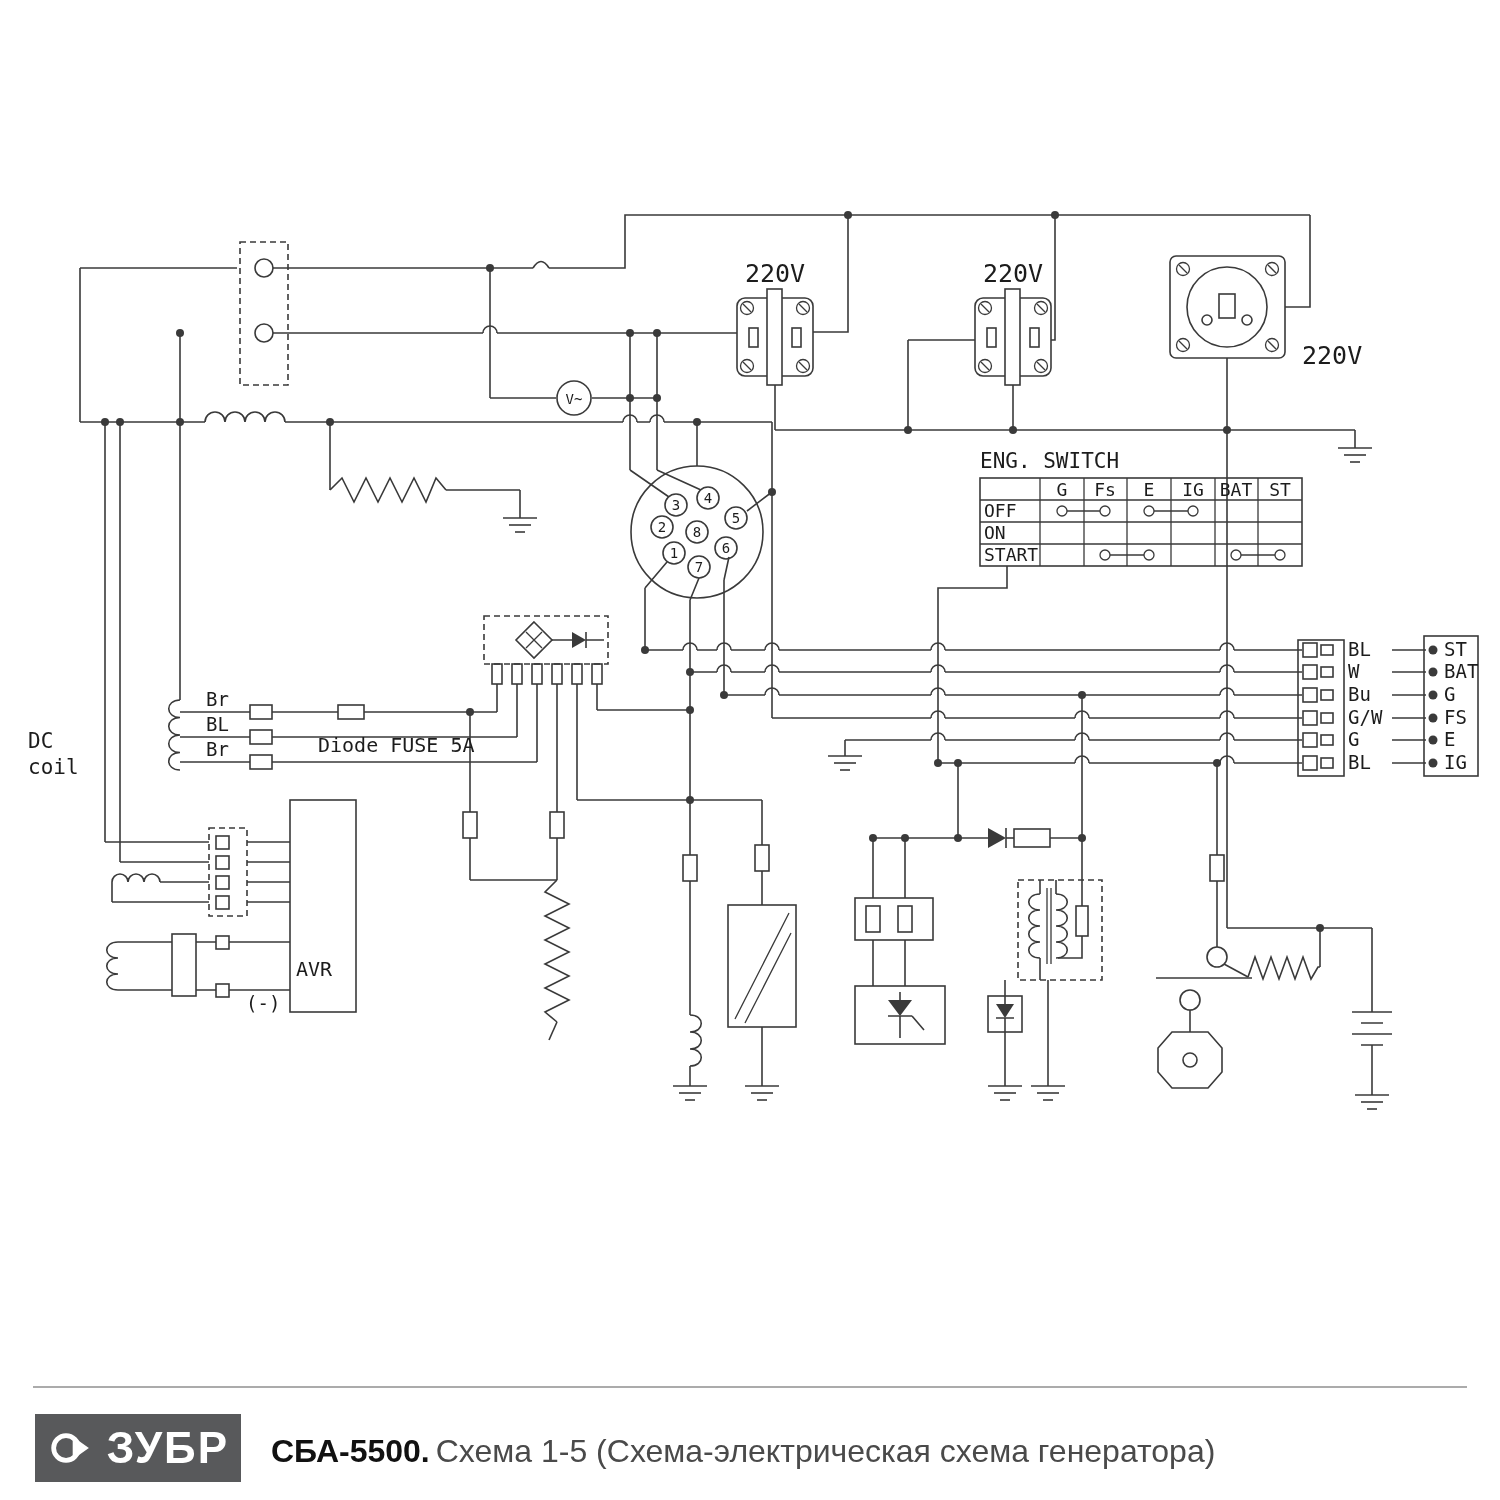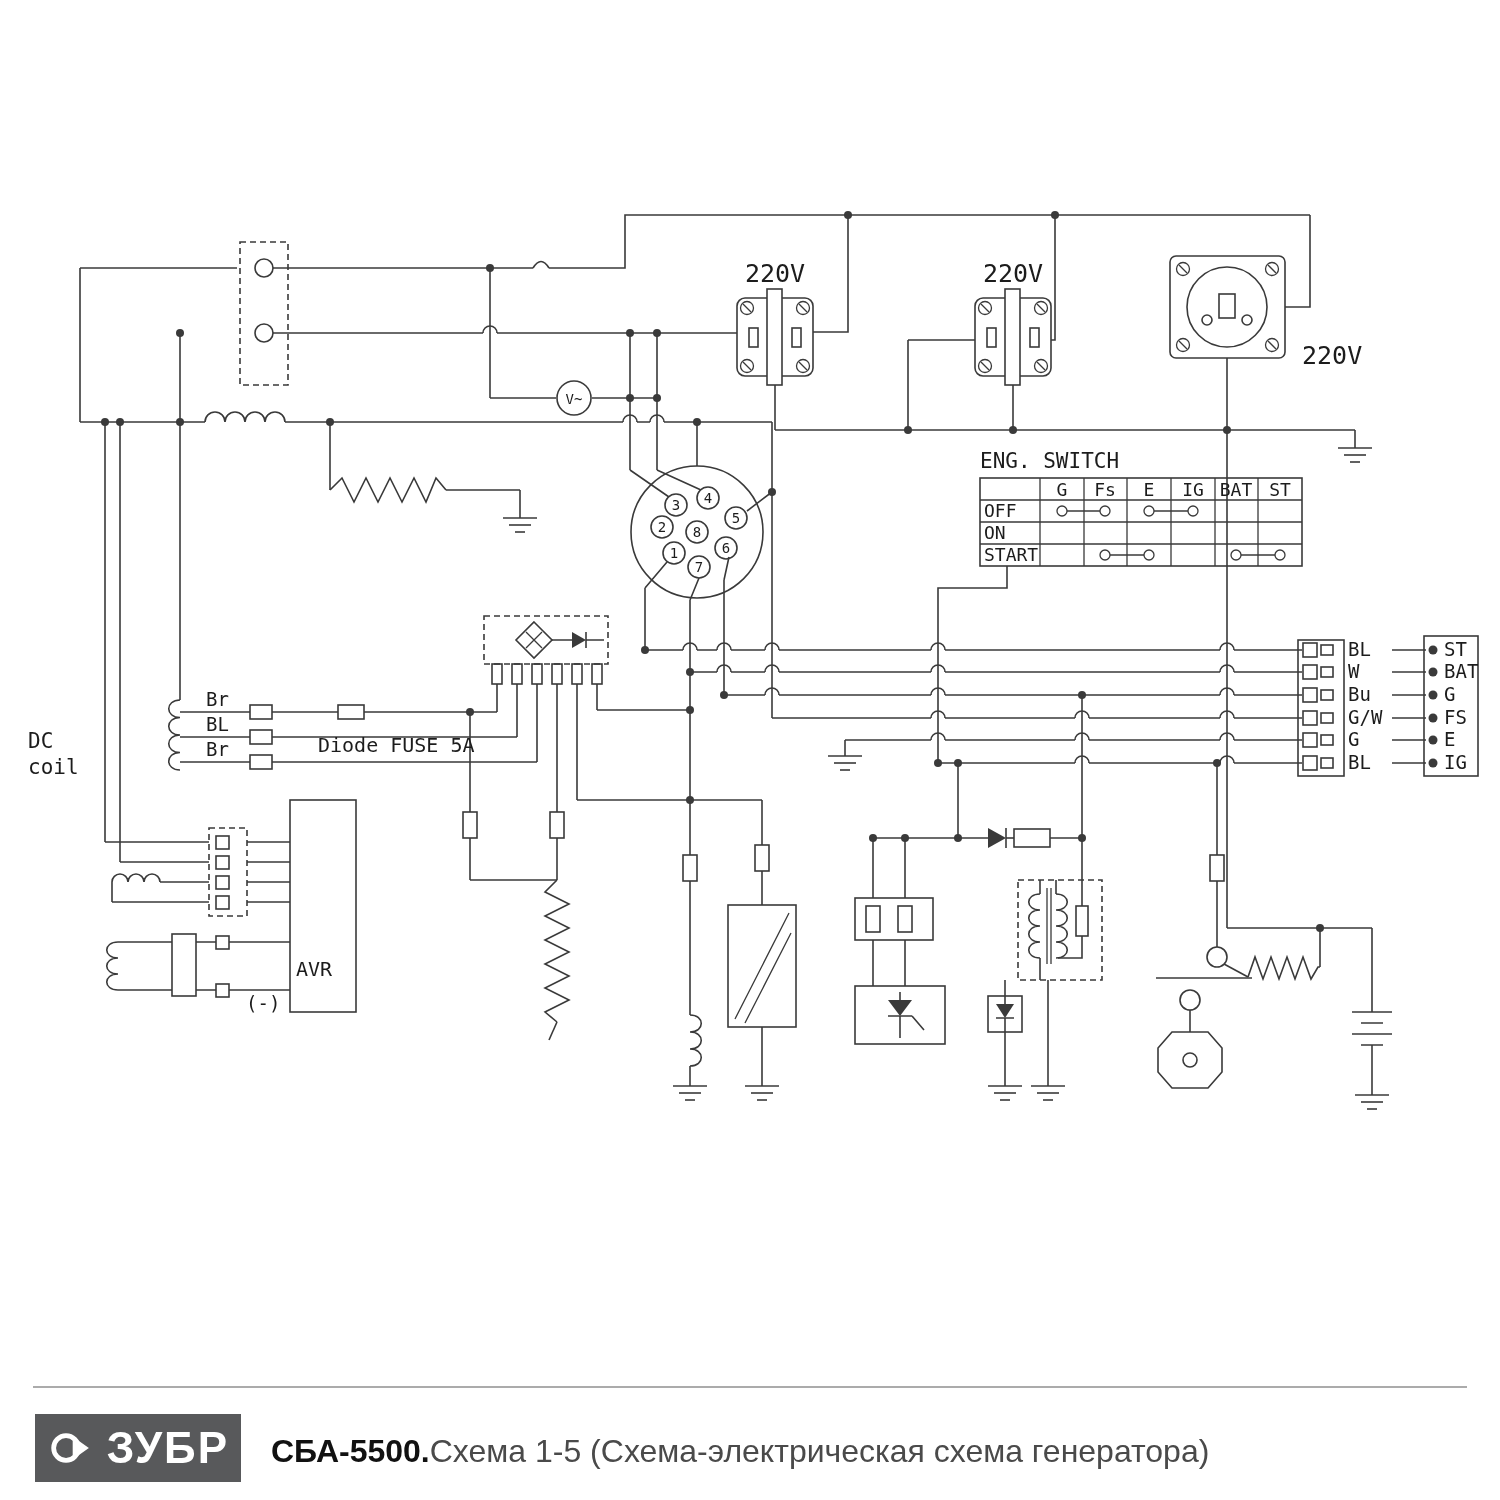--- a/index.html
+++ b/index.html
@@ -8,21 +8,21 @@
   .thin{fill:none;stroke:#3a3a3a;stroke-width:1.3;}
   .dash{stroke-dasharray:6 4;}
   .dot{fill:#3a3a3a;stroke:none;}
   .blk{fill:#3a3a3a;stroke:none;}
   .wht{fill:#fff;stroke:#3a3a3a;stroke-width:1.6;}
   text.t{font-family:"DejaVu Sans Mono","Liberation Mono",monospace;fill:#1c1c1c;}
   .footer-line{position:absolute;left:33px;top:1386px;width:1434px;height:2px;background:#ababab;}
   .logo{position:absolute;left:35px;top:1414px;width:206px;height:68px;background:#58595b;display:flex;align-items:center;padding:0 12px;box-sizing:border-box;gap:16px;}
   .logo-text{color:#fff;font-family:"Liberation Sans",sans-serif;font-weight:700;font-size:44px;letter-spacing:2px;line-height:1;}
   .caption{position:absolute;left:271px;top:1433px;font-family:"Liberation Sans",sans-serif;font-size:32px;color:#4a4a4a;white-space:nowrap;}
-  .caption .model{color:#111;font-weight:700;margin-right:0;}
+  .caption .model{color:#111;font-weight:700;margin-right:6px;}
 </style>
 </head>
 <body>
 
 
 
 <svg width="1500" height="1390" viewBox="0 0 1500 1390">
   <defs>
     <g id="gnd">
         <line class="w" x1="-17" y1="0" x2="17" y2="0"></line>

